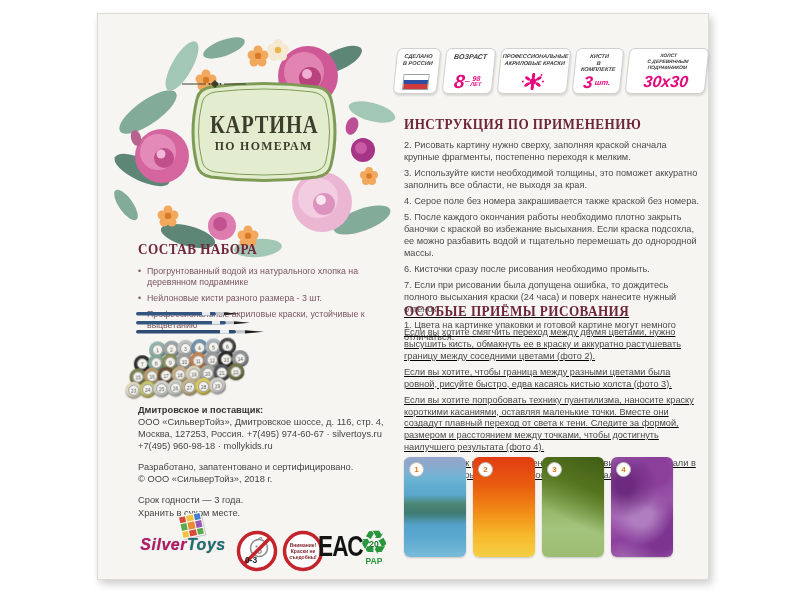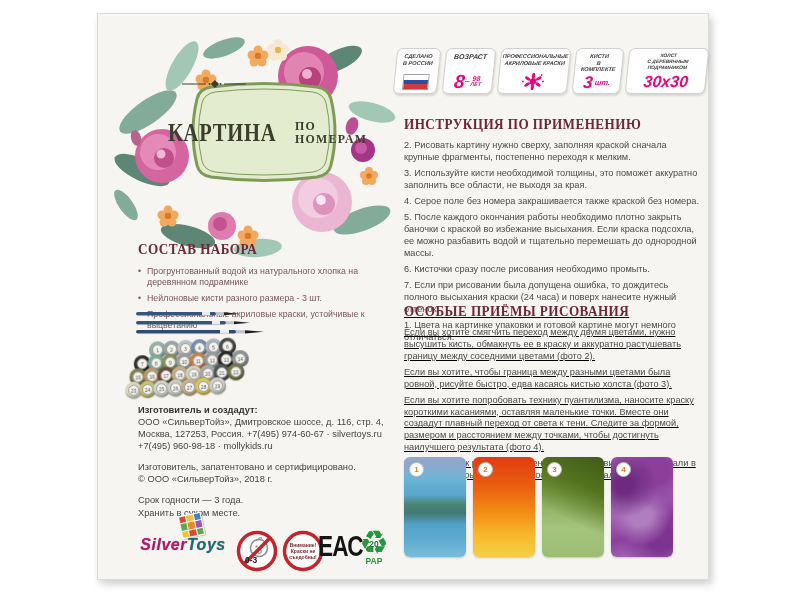--- a/index.html
+++ b/index.html
@@ -16,21 +16,21 @@
   .h-serif{
     font-family:"Liberation Serif",serif;font-weight:700;color:#6e2639;
     font-size:15.5px;letter-spacing:.5px;white-space:nowrap;
     transform:scaleX(.85);transform-origin:0 50%;margin:0;
   }
   
   .floral{position:absolute;left:8px;top:6px;width:292px;height:240px;}
   .plaque{position:absolute;left:84px;top:62px;width:164px;height:112px;}
   .plaque svg{position:absolute;left:0;top:0;}
   .plaque-text{
-    position:absolute;inset:0;display:flex;
+    position:absolute;inset:0;display:flex;flex-direction:column;
     align-items:center;justify-content:center;gap:2px;
   }
   .title1{
     font-family:"Liberation Serif",serif;font-weight:700;font-size:25px;
     color:#3c3d2d;letter-spacing:1px;transform:scaleX(.82);line-height:1;
   }
   .title2{
     font-family:"Liberation Serif",serif;font-weight:700;font-size:13.5px;
     color:#3c3d2d;letter-spacing:1.5px;transform:scaleX(.88);line-height:1;
   }
@@ -445,26 +445,26 @@
         <div class="pot" style="background: rgb(216, 199, 90);">
           <div class="pot-cap">28</div>
         </div>
         <div class="pot" style="background: rgb(208, 207, 201);">
           <div class="pot-cap">29</div>
         </div>
       </div>
     </div>
 
   <div class="manufacturer">
-    <div class="b">Изготовитель и создадут:</div>
+    <div class="b">Дмитровское и поставщик:</div>
     <div>ООО «СильверТойз», Дмитровское шоссе, д. 116, стр. 4,</div>
     <div>Москва, 127253, Россия. +7(495) 974-60-67 · silvertoys.ru</div>
     <div>+7(495) 960-98-18 · mollykids.ru</div>
     <div class="gap"></div>
-    <div>Изготовитель, запатентовано и сертифицировано.</div>
+    <div>Разработано, запатентовано и сертифицировано.</div>
     <div>© ООО «СильверТойз», 2018 г.</div>
     <div class="gap"></div>
     <div>Срок годности — 3 года.</div>
     <div>Хранить в сухом месте.</div>
   </div>
 
   <div class="footer-marks">
     <div class="brand">
       <div class="cube">
         <div style="background:#d84a3a;"></div>

